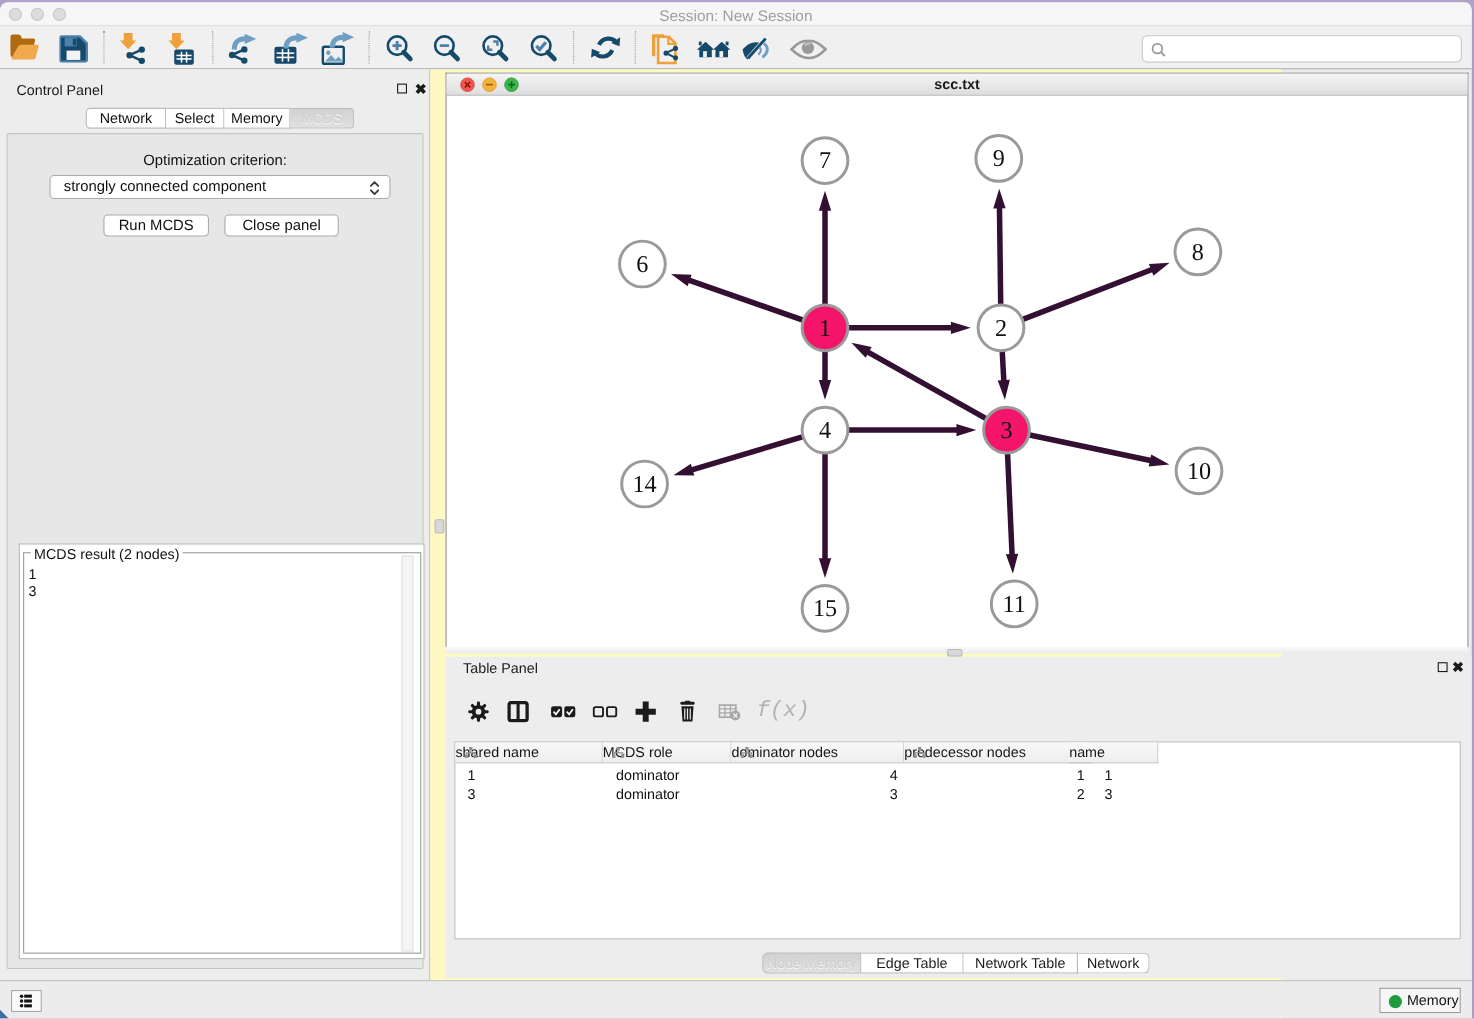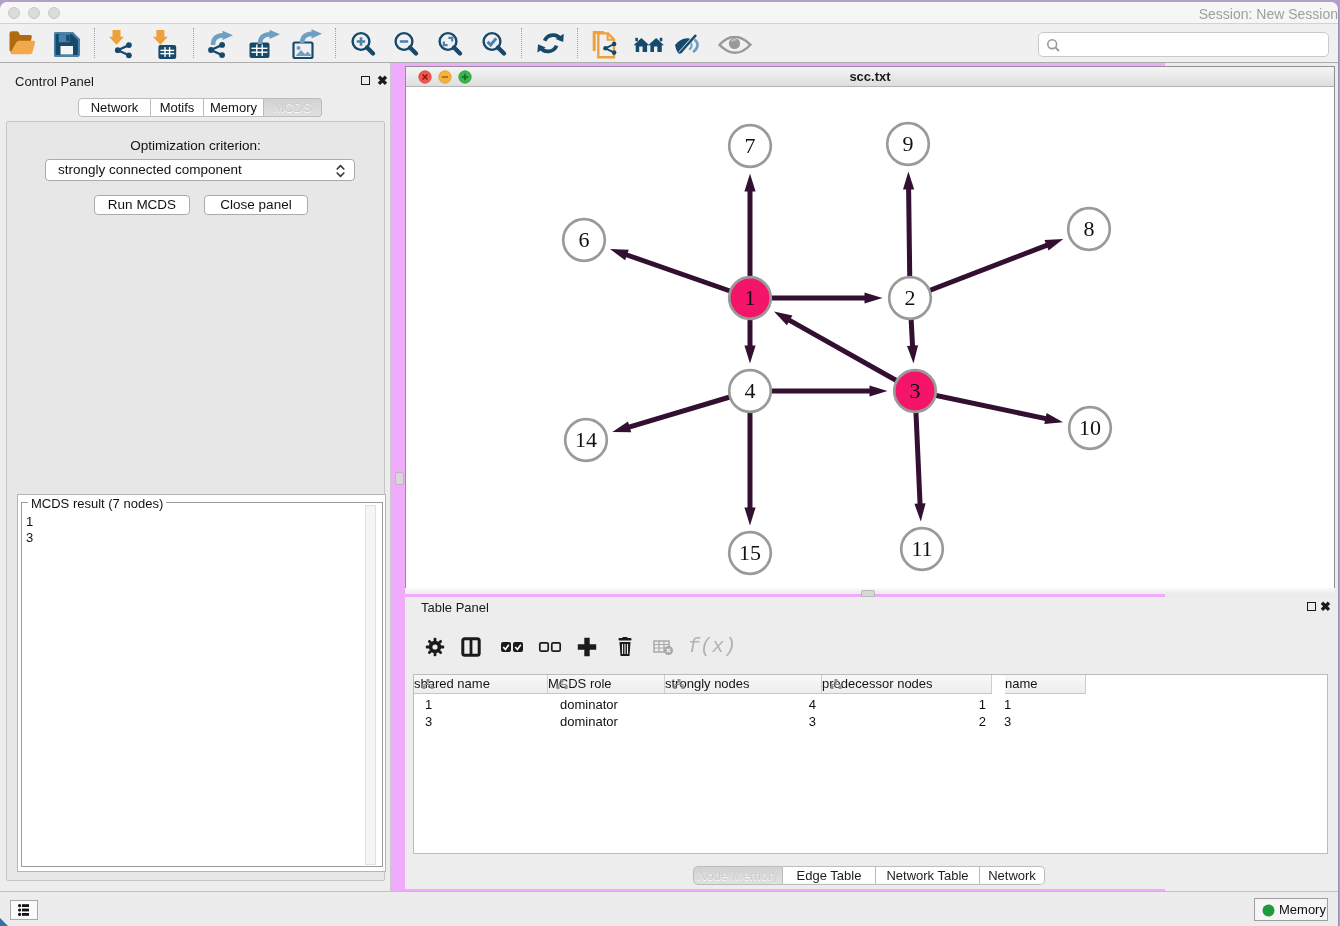--- a/index.html
+++ b/index.html
@@ -1,24 +1,24 @@
 <!DOCTYPE html>
 <html><head><meta charset="utf-8"><style>
 *{margin:0;padding:0;box-sizing:border-box}
 html,body{width:1340px;height:926px;overflow:hidden}
 body{font-family:"Liberation Sans",sans-serif;background:#b1a0c8;position:relative}
 .abs{position:absolute}
 #win{left:0;top:2px;width:1339px;height:924px;background:#ececec;border-radius:7px 7px 0 0;overflow:hidden;border-right:1.5px solid #9a8fb8}
 #titlebar{left:0;top:0;width:1338px;height:22px;background:#f6f6f6;border-bottom:1px solid #d2d2d2;border-radius:7px 7px 0 0}
 .light{width:12px;height:12px;border-radius:50%;background:#dcdcdc;border:1px solid #c8c8c8;top:5px}
-#wtitle{width:100%;text-align:right;top:4px;font-size:14px;color:#9e9e9e}
+#wtitle{width:100%;text-align:center;top:4px;font-size:14px;color:#9e9e9e}
 #toolbar{left:0;top:22px;width:1338px;height:39px;background:#f0f0f1;border-bottom:1px solid #acacac}
 .tsep{top:4px;height:30px;width:0;border-left:1px dotted #a0a0a0}
 #search{left:1038px;top:8px;width:291px;height:25px;background:#fff;border:1px solid #c9c9c9;border-radius:5px}
-#content{left:0;top:61px;width:1165px;height:863px;background:#f0abfc}
+#content{left:0;top:61px;width:1165px;height:863px;background:#fef9c3}
 
 #cpanel{left:0;top:0;width:391px;height:830px;background:#ededed;border-right:1px solid #c9c9c9}
 .ptitle{font-size:13px;color:#1a1a1a}
 .fbtn{width:9px;height:9px;border:1.5px solid #1a1a1a;background:transparent}
 .xbtn{font-size:13px;font-weight:bold;color:#1a1a1a}
 .tabs{height:19px;display:flex}
 .tab{border:1px solid #bcbcbc;border-left:none;background:#fff;font-size:13px;font-weight:400;color:#111;text-align:center;line-height:17px}
 .tab.first{border-left:1px solid #bcbcbc;border-radius:4px 0 0 4px}
 .tab.last{border-radius:0 4px 4px 0}
 .tab.sel{background:linear-gradient(#d2d2d2,#e0e0e0);color:#cdcdcd;text-shadow:0 1px 0 #f8f8f8}
@@ -185,36 +185,36 @@
         </svg>
       </div>
   </div>
   <div class="abs" id="content">
     <div class="abs" id="cpanel">
       <div class="abs ptitle" style="left:15px;top:11px">Control Panel</div>
       <div class="abs fbtn" style="left:361px;top:13px"></div>
       <div class="abs xbtn" style="left:377px;top:10px">✖</div>
       <div class="abs tabs" style="left:78px;top:35px">
         <div class="tab first" style="width:73px">Network</div>
-        <div class="tab" style="width:53px">Motifs</div>
+        <div class="tab" style="width:53px">Select</div>
         <div class="tab" style="width:60px">Memory</div>
         <div class="tab last sel" style="width:58px">MCDS</div>
       </div>
       <div class="abs" id="cbody">
         <div class="abs" id="optlabel">Optimization criterion:</div>
         <div class="abs" id="combo">strongly connected component
           <svg class="abs" style="right:8px;top:3px" width="11" height="16" viewBox="0 0 11 16">
               <path d="M2.2 6 L5.5 2.6 L8.8 6 M2.2 10 L5.5 13.4 L8.8 10" fill="none" stroke="#3c3c3c" stroke-width="1.7" stroke-linecap="round" stroke-linejoin="round"></path>
             </svg>
         </div>
         <div class="abs btn" style="left:87px;top:73px;width:96px">Run MCDS</div>
         <div class="abs btn" style="left:197px;top:73px;width:104px">Close panel</div>
         <div class="abs" id="results">
           <div class="abs" id="fieldset">
-            <div class="abs" id="legend">MCDS result (7 nodes)</div>
+            <div class="abs" id="legend">MCDS result (2 nodes)</div>
             <div class="abs cellv" style="left:4px;top:11px">1</div>
             <div class="abs cellv" style="left:4px;top:27px">3</div>
             <div class="abs" id="scrolltrack"></div>
           </div>
         </div>
       </div>
     </div>
     <div class="abs" id="netwin">
       <div class="abs" id="nettitle">scc.txt
         <svg class="abs" style="left:12px;top:3px" width="62" height="14" viewBox="0 0 62 14">
@@ -340,39 +340,39 @@
           </svg>
           <div class="abs hcell" style="left:134px;width:117px">MCDS role</div>
           <svg class="abs" style="left:142px;top:4px" width="12" height="11" viewBox="0 0 12 11">
             <g fill="#909090">
               <rect x="4.5" y="0" width="3" height="3"></rect>
               <rect x="0.5" y="7" width="3" height="3"></rect>
               <rect x="8.5" y="7" width="3" height="3"></rect>
               <path d="M6 3 v2.5 M2 7 v-1.5 h8 v1.5 M6 4 v1.5" stroke="#909090" fill="none" stroke-width="1.1"></path>
             </g>
           </svg>
-          <div class="abs hcell" style="left:251px;width:157px">strongly nodes</div>
+          <div class="abs hcell" style="left:251px;width:157px">dominator nodes</div>
           <svg class="abs" style="left:259px;top:4px" width="12" height="11" viewBox="0 0 12 11">
             <g fill="#909090">
               <rect x="4.5" y="0" width="3" height="3"></rect>
               <rect x="0.5" y="7" width="3" height="3"></rect>
               <rect x="8.5" y="7" width="3" height="3"></rect>
               <path d="M6 3 v2.5 M2 7 v-1.5 h8 v1.5 M6 4 v1.5" stroke="#909090" fill="none" stroke-width="1.1"></path>
             </g>
           </svg>
           <div class="abs hcell" style="left:408px;width:170px">predecessor nodes</div>
           <svg class="abs" style="left:416px;top:4px" width="12" height="11" viewBox="0 0 12 11">
             <g fill="#909090">
               <rect x="4.5" y="0" width="3" height="3"></rect>
               <rect x="0.5" y="7" width="3" height="3"></rect>
               <rect x="8.5" y="7" width="3" height="3"></rect>
               <path d="M6 3 v2.5 M2 7 v-1.5 h8 v1.5 M6 4 v1.5" stroke="#909090" fill="none" stroke-width="1.1"></path>
             </g>
           </svg>
-          <div class="abs hcell" style="left:591px;width:81px">name</div>
+          <div class="abs hcell" style="left:558px;width:81px">name</div>
           <div class="abs cellv" style="left:11px;top:22px">1</div>
           <div class="abs cellv" style="left:146px;top:22px">dominator</div>
           <div class="abs cellv" style="left:330px;top:22px;width:72px;text-align:right">4</div>
           <div class="abs cellv" style="left:500px;top:22px;width:72px;text-align:right">1</div>
           <div class="abs cellv" style="left:590px;top:22px">1</div>
           <div class="abs cellv" style="left:11px;top:38.5px">3</div>
           <div class="abs cellv" style="left:146px;top:38.5px">dominator</div>
           <div class="abs cellv" style="left:330px;top:38.5px;width:72px;text-align:right">3</div>
           <div class="abs cellv" style="left:500px;top:38.5px;width:72px;text-align:right">2</div>
           <div class="abs cellv" style="left:590px;top:38.5px">3</div>

